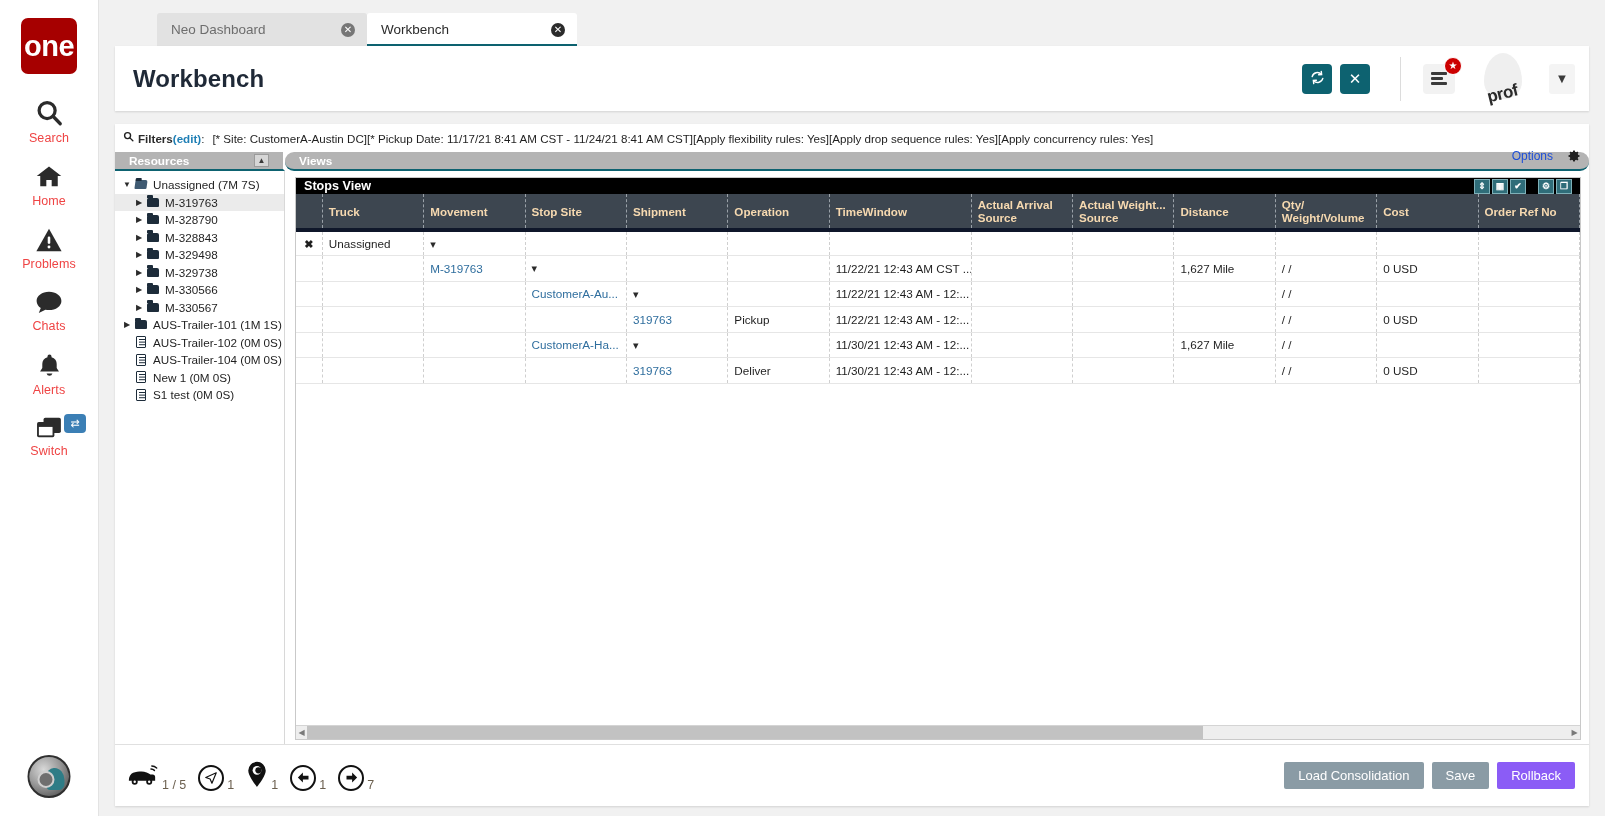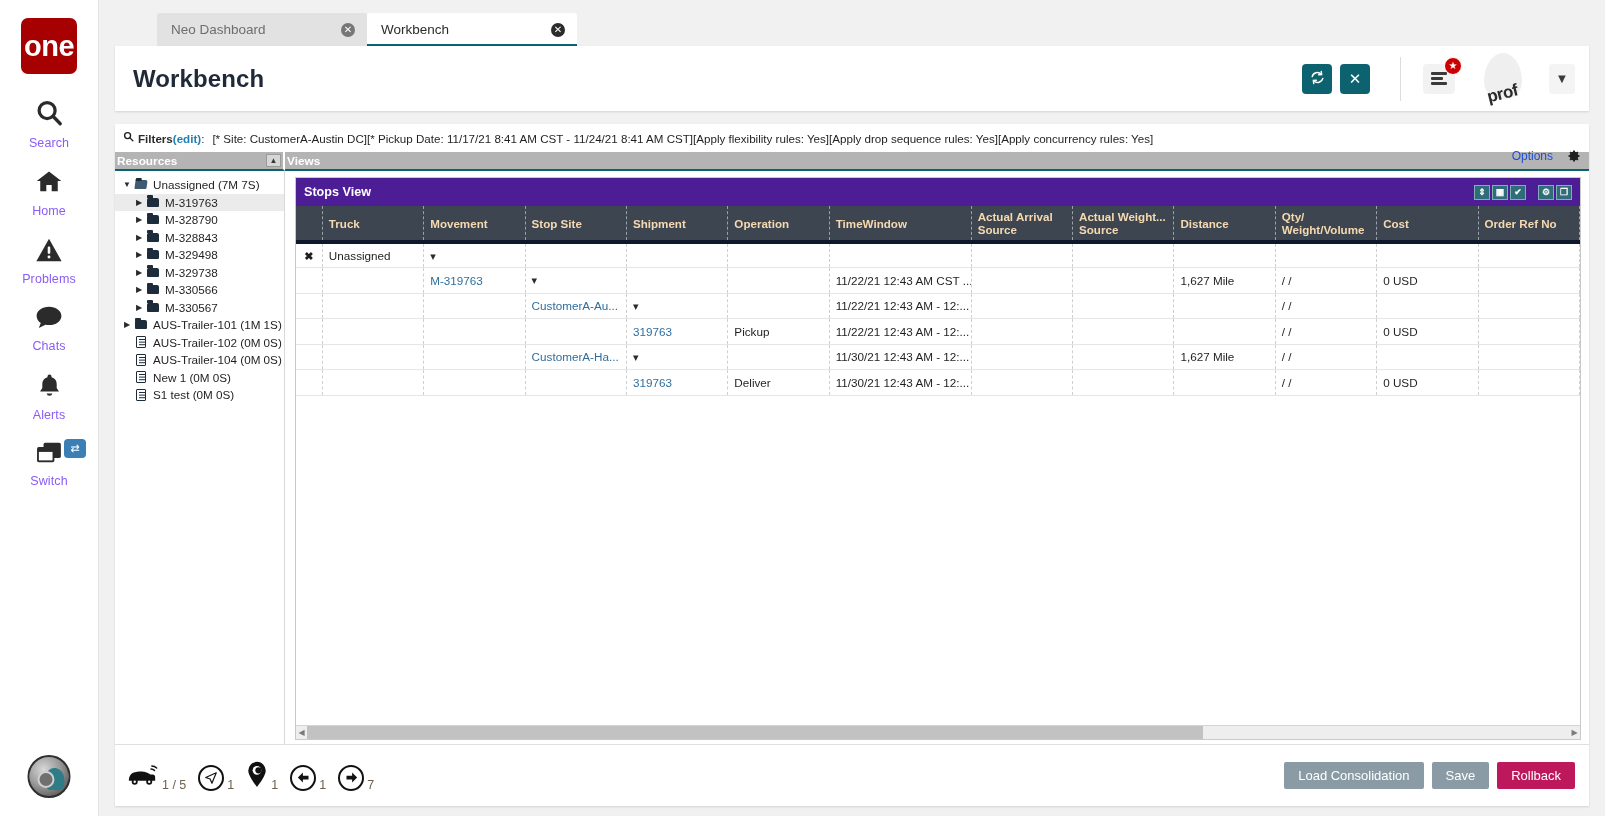--- a/index.html
+++ b/index.html
@@ -23,21 +23,21 @@
     background: #a60000; color: #fff; display: flex; align-items: center; justify-content: center;
     font-size: 29px; font-weight: 700; letter-spacing: -0.5px; line-height: 1;
   }
   .rail-items { margin-top: 14px; width: 100%; }
   .rail-item {
     width: 100%; display: flex; flex-direction: column; align-items: center;
     padding: 10px 0 8px 0; cursor: pointer; position: relative;
   }
   .rail-item .glyph { color: #2b2b2b; line-height: 1; display: block; }
   .rail-item .rl {
-    margin-top: 5px; font-size: 12.5px; color: #8b5cf6; letter-spacing: .1px;
+    font-size: 12.5px; color: #ef4444; letter-spacing: .1px;
   }
   .switch-badge {
     position: absolute; right: 12px; top: 9px; width: 22px; height: 19px;
     background: #3b7fb5; border-radius: 4px; color: #fff;
     display: flex; align-items: center; justify-content: center; font-size: 11px;
   }
   .rail-bottom {
     position: absolute; bottom: 18px; left: 50%; transform: translateX(-50%);
   }
   .bot-avatar {
@@ -137,24 +137,24 @@
     font-size: 11.6px; color: #2b2b2b; white-space: nowrap; overflow: hidden;
   }
   .filterbar .mag { margin-right: 4px; font-size: 12px; }
   .filterbar b { font-weight: 700; }
   .filterbar a { color: #1f7fb5; text-decoration: none; font-weight: 700; cursor: pointer; }
   .filterbar .fvals { margin-left: 8px; color: #1f1f1f; }
 
   .panelrow { display: flex; height: 19px; }
   .panel-hdr {
     background: #b4b4b4; color: #ffffff; font-size: 11.8px; font-weight: 700;
-    display: flex; align-items: center; padding: 0 2px; border-bottom: 2px solid #0d6270;
+    display: flex; align-items: center; padding: 0 14px; border-bottom: 2px solid #0d6270;
   }
   .panel-hdr.res { width: 170px; justify-content: space-between; border-right: 2px solid #fff; }
-  .panel-hdr.views { flex: 1; }
+  .panel-hdr.views { flex: 1; border-radius: 9px; }
   .collapse-btn {
     width: 15px; height: 13px; background: #d6d6d6; color: #3a3a3a; font-size: 8px;
     display: flex; align-items: center; justify-content: center; border: 1px solid #9b9b9b; cursor: pointer;
   }
 
   .body-split { display: flex; position: absolute; left: 0; right: 0; top: 47px; bottom: 62px; }
   .res-panel { width: 170px; border-right: 1px solid #d8d8d8; padding-top: 5px; overflow: hidden; }
   .tree-node {
     display: flex; align-items: center; height: 17.5px; font-size: 11.7px;
     color: #1f1f1f; cursor: pointer; padding-left: 6px; white-space: nowrap;
@@ -178,21 +178,21 @@
   .tree-node .lbl { margin-left: 4px; }
 
   .views-panel { flex: 1; position: relative; padding: 6px 8px 0 10px; }
   .options-row {
     position: absolute; right: 8px; top: -22px; font-size: 12px; color: #1d4ed8;
     display: flex; align-items: flex-start; gap: 14px; cursor: pointer;
   }
 
   .grid-wrap { border: 1px solid #c9c9c9; height: calc(100% - 4px); display: flex; flex-direction: column; background: #fff; }
   .grid-title {
-    height: 28px; background: #4c1d95; color: #fff; font-size: 12.6px; font-weight: 700;
+    height: 16px; background: #000000; color: #fff; font-size: 12.6px; font-weight: 700;
     display: flex; align-items: center; padding: 0 8px; position: relative;
   }
   .grid-tools { margin-left: auto; display: flex; align-items: center; gap: 2px; }
   .gt {
     width: 16px; height: 15px; background: #2f6d79; border: 1px solid #7fb0b8; color: #fff;
     font-size: 9px; display: flex; align-items: center; justify-content: center; cursor: pointer;
   }
   .gt.gap { margin-left: 10px; }
 
   table.grid { width: 100%; border-collapse: collapse; table-layout: fixed; }
@@ -234,21 +234,21 @@
   .stat .sval { font-size: 12.5px; color: #6b5f4e; margin-left: 3px; margin-bottom: -1px; }
   .circ-ico {
     width: 26px; height: 26px; border-radius: 50%; border: 2.2px solid #111;
     display: flex; align-items: center; justify-content: center; font-size: 13px; color: #111;
   }
   .btn-group { margin-left: auto; display: flex; gap: 8px; }
   .btn {
     height: 27px; padding: 0 14px; border: none; border-radius: 2px; cursor: pointer;
     font-size: 13px; color: #ffffff; display: flex; align-items: center; background: #8a9ba5;
   }
-  .btn.dark { background: #be185d; }
+  .btn.dark { background: #8b5cf6; }
 </style>
 </head>
 <body>
 
 <div class="app">
 
   <div class="rail">
     <div class="logo">one</div>
     <div class="rail-items">
 

